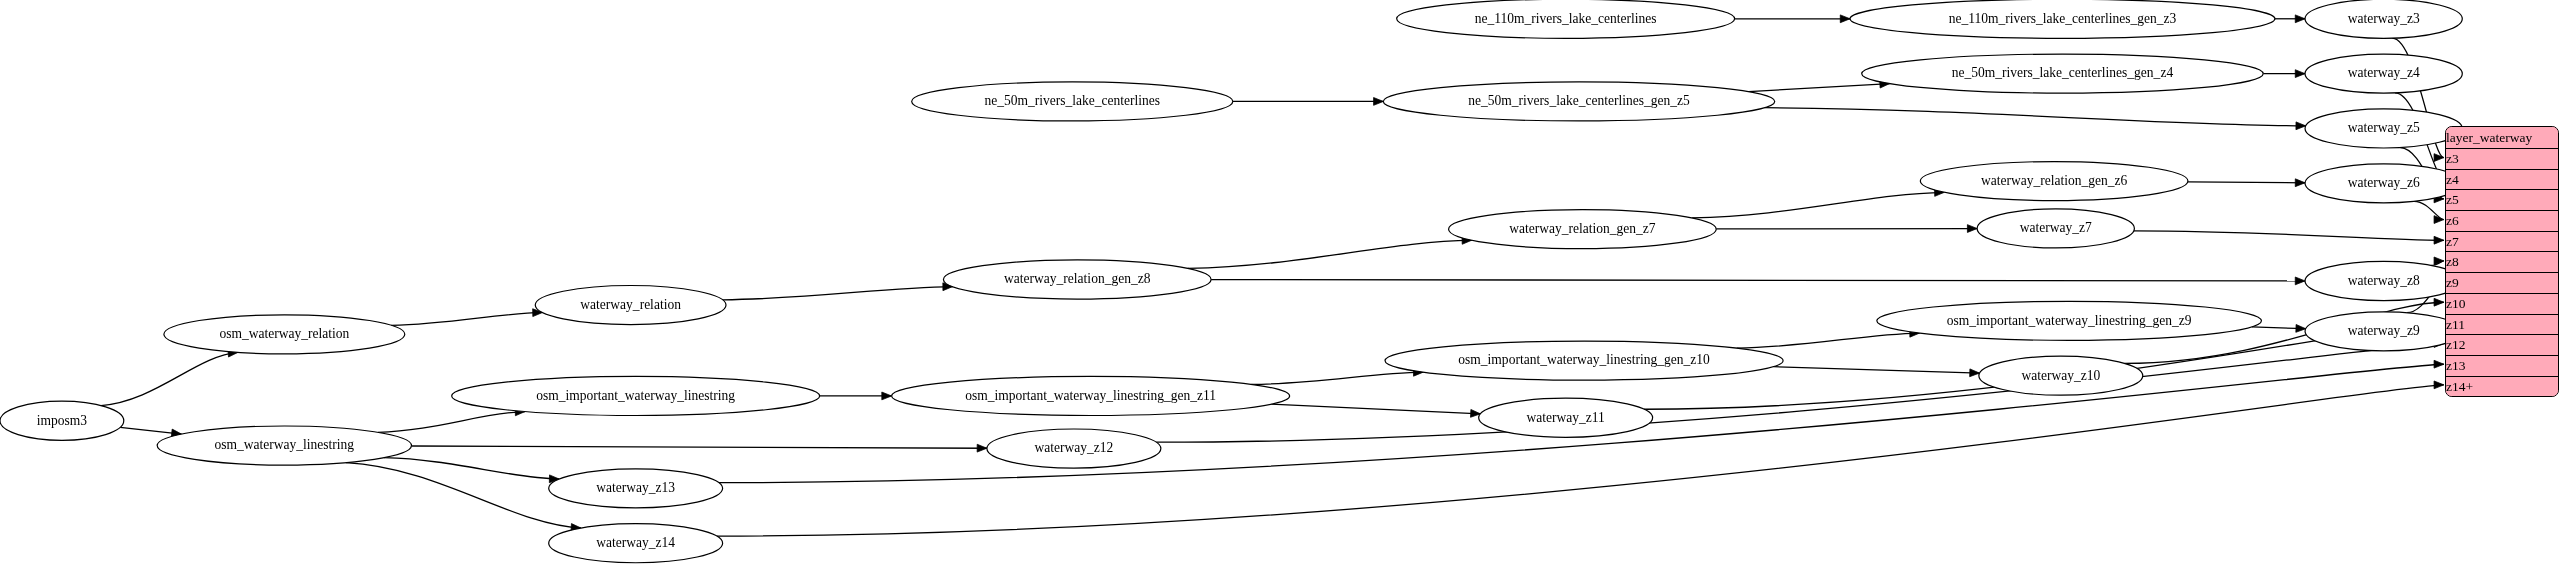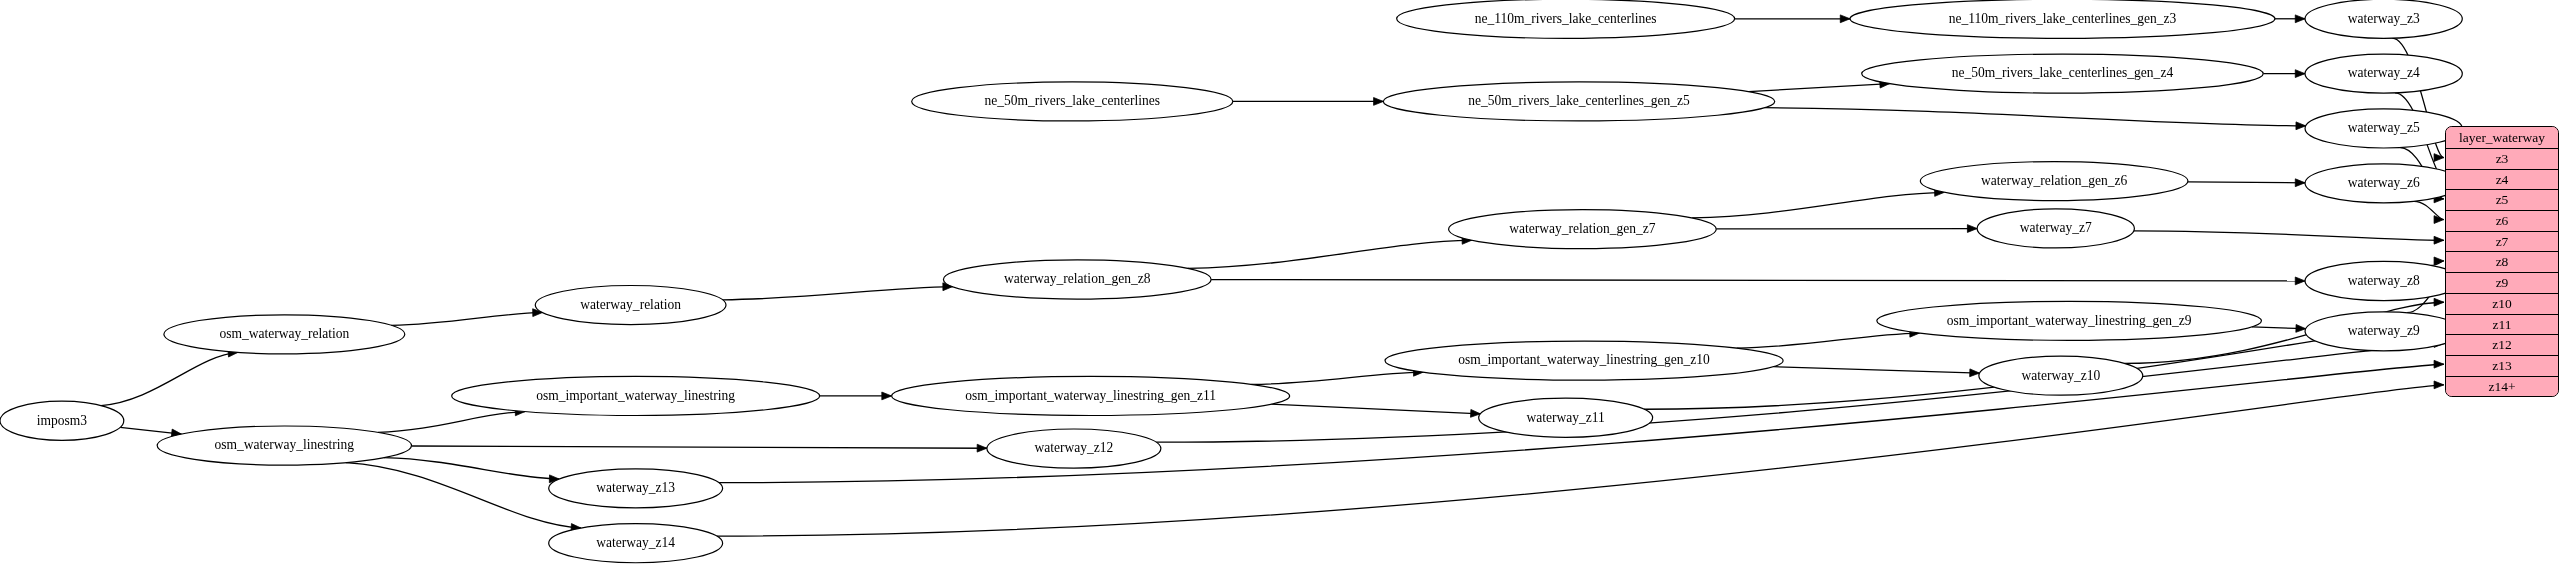--- a/index.html
+++ b/index.html
@@ -54,21 +54,20 @@
     width: 114px;
     border: 1.2px solid #000000;
     border-radius: 6.8px;
     background: #ffaab9;
     box-sizing: border-box;
     overflow: hidden;
   }
   #layer-table .lt-row {
     height: 20.7px;
     line-height: 20.7px;
-    text-align: center;
     font-family: "Liberation Serif", "DejaVu Serif", serif;
     font-size: 13.5px;
     color: #000000;
     border-top: 1.1px solid #000000;
     box-sizing: border-box;
     background: #ffaab9;
   }
   #layer-table .lt-row.lt-head {
     border-top: none;
     height: 21px;

